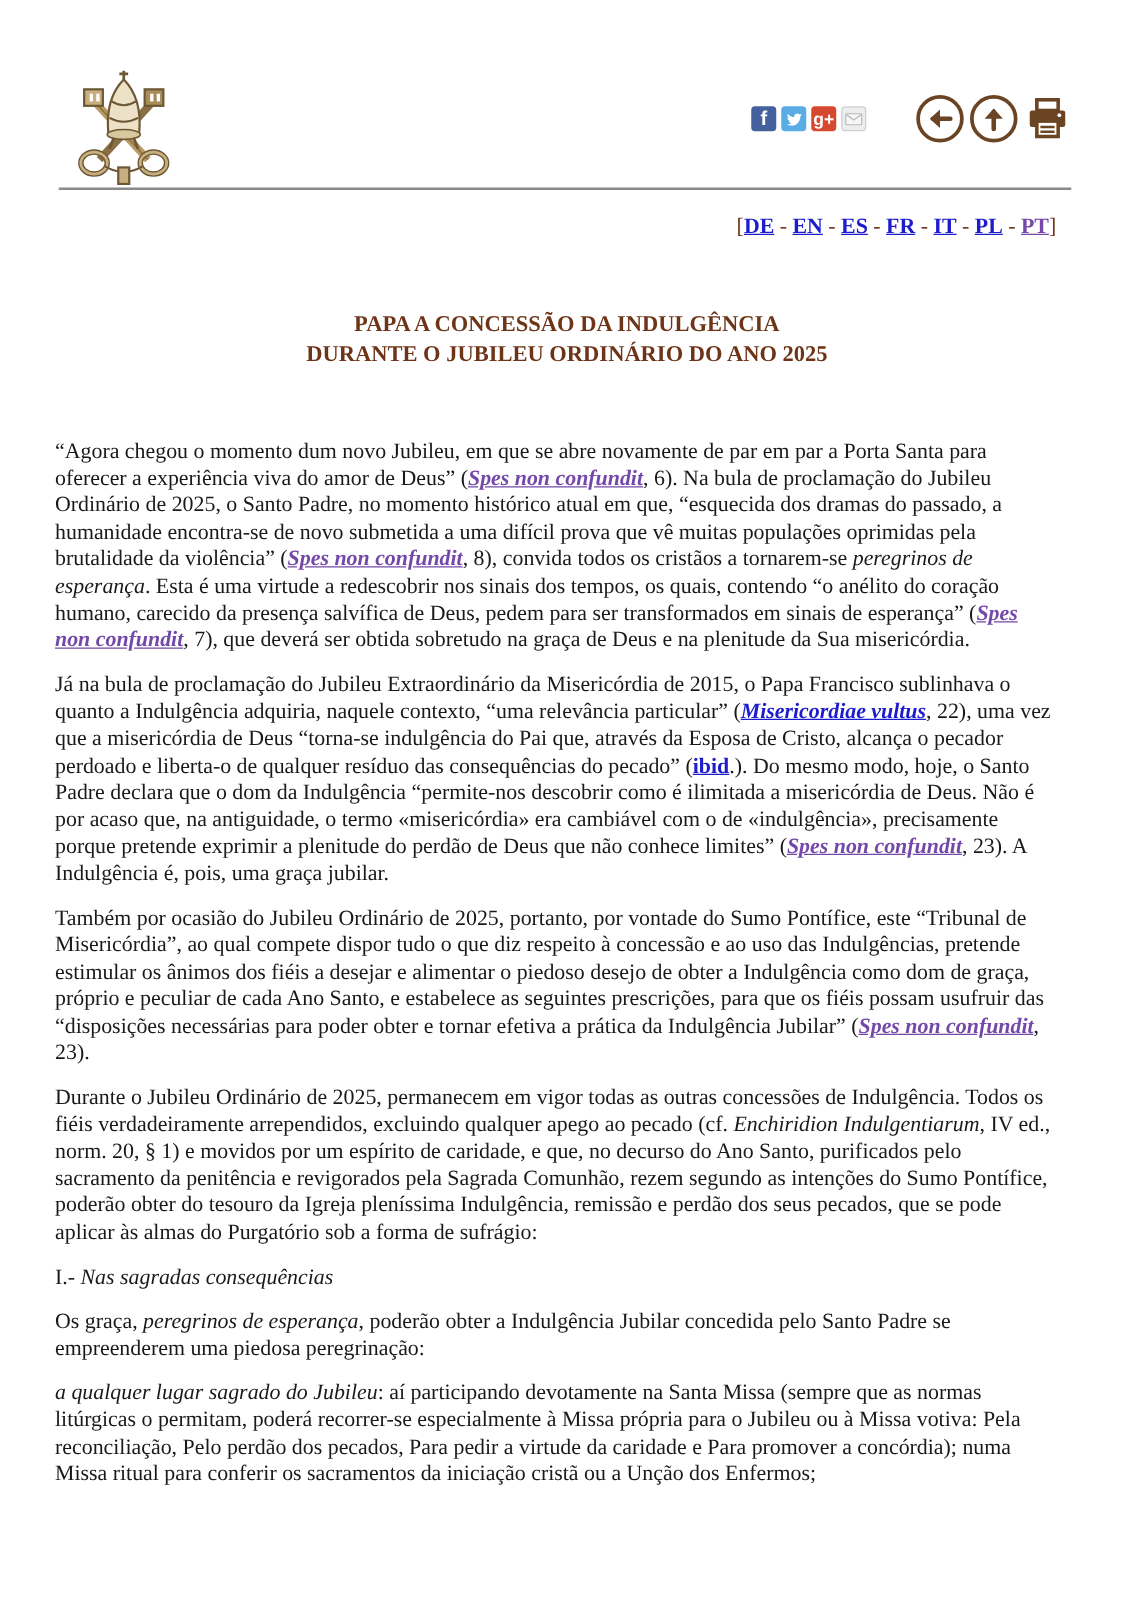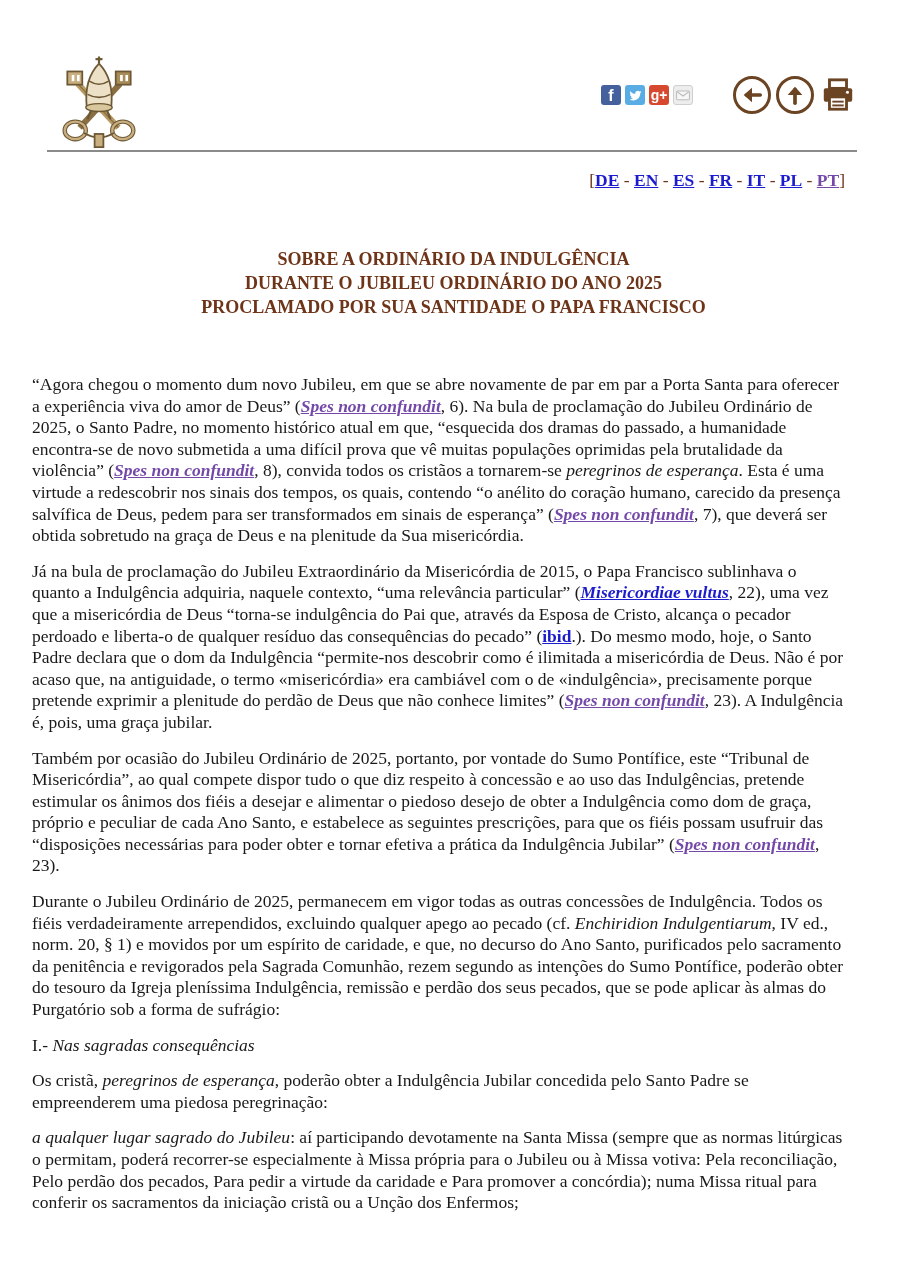--- a/index.html
+++ b/index.html
@@ -41,21 +41,21 @@
   a{text-decoration:underline;cursor:pointer;font-weight:bold;}
   .lang{color:var(--blue);}
   .visited-lang{color:var(--purple);}
 
   
   .title{margin:56px 59px 0 62px;text-align:center;color:var(--brown);
          font-weight:bold;font-size:18px;line-height:24px;}
   .title .tl{white-space:nowrap;}
 
   
-  .doc{margin:55px 59px 0 32px;font-size:17.5px;line-height:21.6px;text-align:left;}
+  .doc{margin:55px 59px 0 44px;font-size:17.5px;line-height:21.6px;text-align:left;}
   .doc p{margin:14px 0 0 0;}
   .doc p:first-child{margin-top:0;}
   .it{font-style:italic;}
   .lnk{color:var(--blue);}
   .lnk.it{font-style:italic;}
   .lnk.visited{color:var(--purple);}
 </style>
 </head>
 <body>
 
@@ -141,28 +141,27 @@
         </div>
       </div>
     </div>
   </div>
 
   <nav class="langbar">
     <span class="bracket">[</span><span><a class="lang">DE</a><span class="lang-sep"> - </span><a class="lang">EN</a><span class="lang-sep"> - </span><a class="lang">ES</a><span class="lang-sep"> - </span><a class="lang">FR</a><span class="lang-sep"> - </span><a class="lang">IT</a><span class="lang-sep"> - </span><a class="lang">PL</a><span class="lang-sep"> - </span><a class="lang visited-lang">PT</a></span><span class="bracket">]</span>
   </nav>
 
   <h1 class="title">
-    <div class="tl">SOBRE A ORDINÁRIO DA INDULGÊNCIA</div>
+    <div class="tl">PAPA A CONCESSÃO DA INDULGÊNCIA</div>
     <div class="tl">DURANTE O JUBILEU ORDINÁRIO DO ANO 2025</div>
-    <div class="tl">PROCLAMADO POR SUA SANTIDADE O PAPA FRANCISCO</div>
   </h1>
 
   <div class="doc">
       <p><span>“Agora chegou o momento dum novo Jubileu, em que se abre novamente de par em par a Porta Santa para oferecer a experiência viva do amor de Deus” (</span><a class="lnk it visited">Spes non confundit</a><span>, 6). Na bula de proclamação do Jubileu Ordinário de 2025, o Santo Padre, no momento histórico atual em que, “esquecida dos dramas do passado, a humanidade encontra-se de novo submetida a uma difícil prova que vê muitas populações oprimidas pela brutalidade da violência” (</span><a class="lnk it visited">Spes non confundit</a><span>, 8), convida todos os cristãos a tornarem-se </span><span class="it">peregrinos de esperança</span><span>. Esta é uma virtude a redescobrir nos sinais dos tempos, os quais, contendo “o anélito do coração humano, carecido da presença salvífica de Deus, pedem para ser transformados em sinais de esperança” (</span><a class="lnk it visited">Spes non confundit</a><span>, 7), que deverá ser obtida sobretudo na graça de Deus e na plenitude da Sua misericórdia.</span></p>
       <p><span>Já na bula de proclamação do Jubileu Extraordinário da Misericórdia de 2015, o Papa Francisco sublinhava o quanto a Indulgência adquiria, naquele contexto, “uma relevância particular” (</span><a class="lnk it">Misericordiae vultus</a><span>, 22), uma vez que a misericórdia de Deus “torna-se indulgência do Pai que, através da Esposa de Cristo, alcança o pecador perdoado e liberta-o de qualquer resíduo das consequências do pecado” (</span><a class="lnk">ibid</a><span>.). Do mesmo modo, hoje, o Santo Padre declara que o dom da Indulgência “permite-nos descobrir como é ilimitada a misericórdia de Deus. Não é por acaso que, na antiguidade, o termo «misericórdia» era cambiável com o de «indulgência», precisamente porque pretende exprimir a plenitude do perdão de Deus que não conhece limites” (</span><a class="lnk it visited">Spes non confundit</a><span>, 23). A Indulgência é, pois, uma graça jubilar.</span></p>
       <p><span>Também por ocasião do Jubileu Ordinário de 2025, portanto, por vontade do Sumo Pontífice, este “Tribunal de Misericórdia”, ao qual compete dispor tudo o que diz respeito à concessão e ao uso das Indulgências, pretende estimular os ânimos dos fiéis a desejar e alimentar o piedoso desejo de obter a Indulgência como dom de graça, próprio e peculiar de cada Ano Santo, e estabelece as seguintes prescrições, para que os fiéis possam usufruir das “disposições necessárias para poder obter e tornar efetiva a prática da Indulgência Jubilar” (</span><a class="lnk it visited">Spes non confundit</a><span>, 23).</span></p>
       <p><span>Durante o Jubileu Ordinário de 2025, permanecem em vigor todas as outras concessões de Indulgência. Todos os fiéis verdadeiramente arrependidos, excluindo qualquer apego ao pecado (cf. </span><span class="it">Enchiridion Indulgentiarum</span><span>, IV ed., norm. 20, § 1) e movidos por um espírito de caridade, e que, no decurso do Ano Santo, purificados pelo sacramento da penitência e revigorados pela Sagrada Comunhão, rezem segundo as intenções do Sumo Pontífice, poderão obter do tesouro da Igreja pleníssima Indulgência, remissão e perdão dos seus pecados, que se pode aplicar às almas do Purgatório sob a forma de sufrágio:</span></p>
       <p><span>I.- </span><span class="it">Nas sagradas consequências</span></p>
-      <p><span>Os cristã, </span><span class="it">peregrinos de esperança</span><span>, poderão obter a Indulgência Jubilar concedida pelo Santo Padre se empreenderem uma piedosa peregrinação:</span></p>
+      <p><span>Os graça, </span><span class="it">peregrinos de esperança</span><span>, poderão obter a Indulgência Jubilar concedida pelo Santo Padre se empreenderem uma piedosa peregrinação:</span></p>
       <p><span class="it">a qualquer lugar sagrado do Jubileu</span><span>: aí participando devotamente na Santa Missa (sempre que as normas litúrgicas o permitam, poderá recorrer-se especialmente à Missa própria para o Jubileu ou à Missa votiva: Pela reconciliação, Pelo perdão dos pecados, Para pedir a virtude da caridade e Para promover a concórdia); numa Missa ritual para conferir os sacramentos da iniciação cristã ou a Unção dos Enfermos;</span></p>
     </div>
 
 </div>
 
 </body></html>

